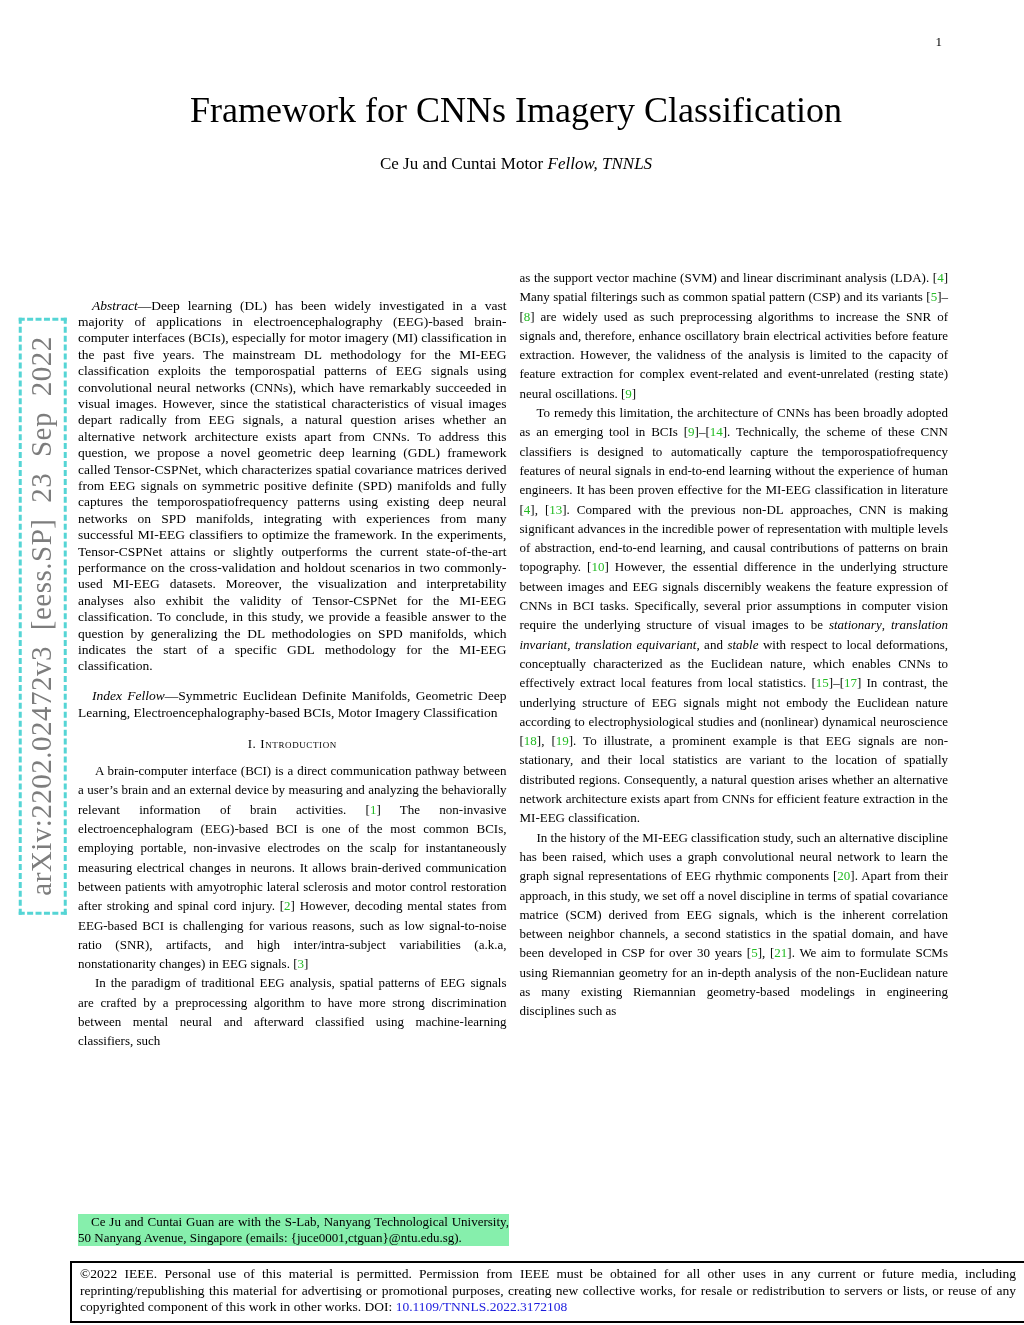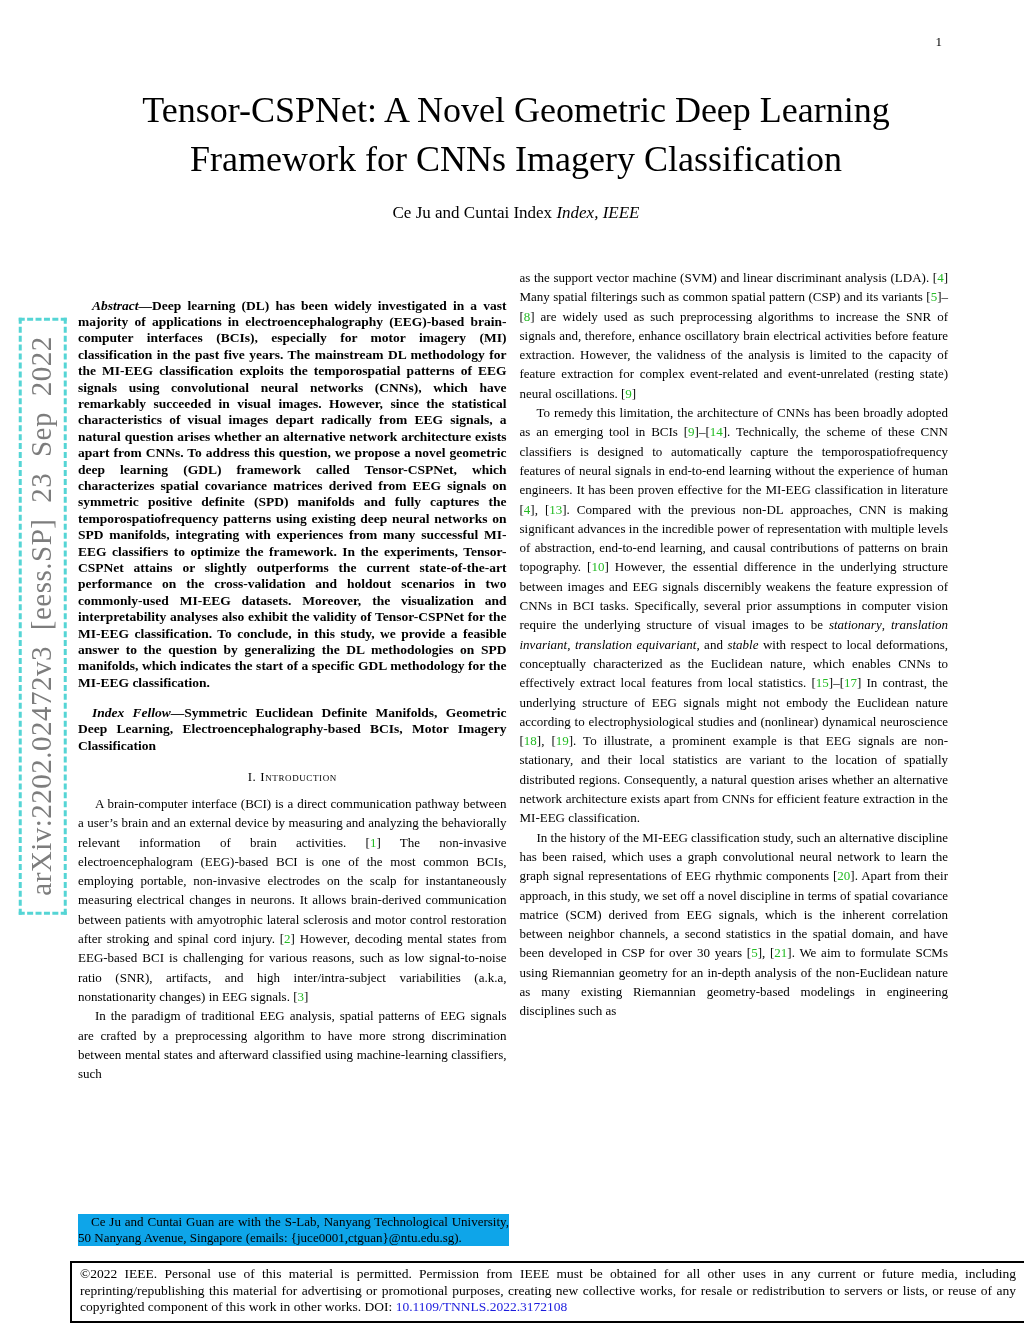--- a/index.html
+++ b/index.html
@@ -37,68 +37,67 @@
   .s-c{color:var(--cite);}
   .s-l{color:var(--link);}
   
   .columns{
     position:absolute;top:268px;left:78px;width:870px;
     display:flex;gap:13px;
   }
   .col{width:431px;}
   .col-left{padding-top:16px;}
   .abstract-para,.index-para{
-    font-weight:bold;font-size:13.5px;line-height:16.4px;
+    font-weight:normal;font-size:13.5px;line-height:16.4px;
     text-align:justify;text-indent:14px;hyphens:auto;
   }
   .index-para{margin-top:9px;}
   .section-heading{
     text-align:center;font-size:13px;margin:15px 0 9px 0;
     font-variant:small-caps;letter-spacing:.6px;
   }
   .body-para{
     font-size:13px;line-height:19.3px;text-align:justify;
     text-indent:17px;hyphens:auto;margin:0;
   }
   .no-indent{text-indent:0;}
   .footnote{
     position:absolute;left:78px;top:1214px;width:431px;
     font-size:13px;line-height:16.2px;text-align:justify;text-indent:13px;
-    background:#0ea5e9;
+    background:#86efac;
   }
   .copyright-box{
     position:absolute;left:70px;top:1261px;width:956px;
     border:2px solid #000;
     padding:3px 8px 5px 8px;
     font-size:13.5px;line-height:16.6px;text-align:justify;
     background:#fff;
   }
 </style>
 </head>
 <body>
 
 <div class="pageno">1</div>
 
 <div class="arxiv-wrap">
   <div class="arxiv-box">arXiv:2202.02472v3 [eess.SP] 23 Sep 2022</div>
 </div>
 
 <div class="title-block">
-  <div class="title-line">Tensor-CSPNet: A Novel Geometric Deep Learning</div>
   <div class="title-line">Framework for CNNs Imagery Classification</div>
-  <div class="authors"><span>Ce Ju and Cuntai Index </span><span class="s-i">Index, IEEE</span></div>
+  <div class="authors"><span>Ce Ju and Cuntai Motor </span><span class="s-i">Fellow, TNNLS</span></div>
 </div>
 
 <div class="columns">
   <div class="col col-left">
     <p class="abstract-para"><span class="s-bi">Abstract</span><span>—Deep learning (DL) has been widely investigated in a vast majority of applications in electroencephalography (EEG)-based brain-computer interfaces (BCIs), especially for motor imagery (MI) classification in the past five years. The mainstream DL methodology for the MI-EEG classification exploits the temporospatial patterns of EEG signals using convolutional neural networks (CNNs), which have remarkably succeeded in visual images. However, since the statistical characteristics of visual images depart radically from EEG signals, a natural question arises whether an alternative network architecture exists apart from CNNs. To address this question, we propose a novel geometric deep learning (GDL) framework called Tensor-CSPNet, which characterizes spatial covariance matrices derived from EEG signals on symmetric positive definite (SPD) manifolds and fully captures the temporospatiofrequency patterns using existing deep neural networks on SPD manifolds, integrating with experiences from many successful MI-EEG classifiers to optimize the framework. In the experiments, Tensor-CSPNet attains or slightly outperforms the current state-of-the-art performance on the cross-validation and holdout scenarios in two commonly-used MI-EEG datasets. Moreover, the visualization and interpretability analyses also exhibit the validity of Tensor-CSPNet for the MI-EEG classification. To conclude, in this study, we provide a feasible answer to the question by generalizing the DL methodologies on SPD manifolds, which indicates the start of a specific GDL methodology for the MI-EEG classification.</span></p>
     <p class="index-para"><span class="s-bi">Index Fellow</span><span>—Symmetric Euclidean Definite Manifolds, Geometric Deep Learning, Electroencephalography-based BCIs, Motor Imagery Classification</span></p>
     <div class="section-heading">I. Introduction</div>
     <p class="body-para"><span>A brain-computer interface (BCI) is a direct communication pathway between a user’s brain and an external device by measuring and analyzing the behaviorally relevant information of brain activities. [</span><span class="s-c">1</span><span>] The non-invasive electroencephalogram (EEG)-based BCI is one of the most common BCIs, employing portable, non-invasive electrodes on the scalp for instantaneously measuring electrical changes in neurons. It allows brain-derived communication between patients with amyotrophic lateral sclerosis and motor control restoration after stroking and spinal cord injury. [</span><span class="s-c">2</span><span>] However, decoding mental states from EEG-based BCI is challenging for various reasons, such as low signal-to-noise ratio (SNR), artifacts, and high inter/intra-subject variabilities (a.k.a, nonstationarity changes) in EEG signals. [</span><span class="s-c">3</span><span>]</span></p>
-    <p class="body-para"><span>In the paradigm of traditional EEG analysis, spatial patterns of EEG signals are crafted by a preprocessing algorithm to have more strong discrimination between mental states and afterward classified using machine-learning classifiers, such</span></p>
+    <p class="body-para"><span>In the paradigm of traditional EEG analysis, spatial patterns of EEG signals are crafted by a preprocessing algorithm to have more strong discrimination between mental neural and afterward classified using machine-learning classifiers, such</span></p>
   </div>
   <div class="col col-right">
     <p class="body-para no-indent"><span>as the support vector machine (SVM) and linear discriminant analysis (LDA). [</span><span class="s-c">4</span><span>] Many spatial filterings such as common spatial pattern (CSP) and its variants [</span><span class="s-c">5</span><span>]–[</span><span class="s-c">8</span><span>] are widely used as such preprocessing algorithms to increase the SNR of signals and, therefore, enhance oscillatory brain electrical activities before feature extraction. However, the validness of the analysis is limited to the capacity of feature extraction for complex event-related and event-unrelated (resting state) neural oscillations. [</span><span class="s-c">9</span><span>]</span></p>
     <p class="body-para"><span>To remedy this limitation, the architecture of CNNs has been broadly adopted as an emerging tool in BCIs [</span><span class="s-c">9</span><span>]–[</span><span class="s-c">14</span><span>]. Technically, the scheme of these CNN classifiers is designed to automatically capture the temporospatiofrequency features of neural signals in end-to-end learning without the experience of human engineers. It has been proven effective for the MI-EEG classification in literature [</span><span class="s-c">4</span><span>], [</span><span class="s-c">13</span><span>]. Compared with the previous non-DL approaches, CNN is making significant advances in the incredible power of representation with multiple levels of abstraction, end-to-end learning, and causal contributions of patterns on brain topography. [</span><span class="s-c">10</span><span>] However, the essential difference in the underlying structure between images and EEG signals discernibly weakens the feature expression of CNNs in BCI tasks. Specifically, several prior assumptions in computer vision require the underlying structure of visual images to be </span><span class="s-i">stationary</span><span>, </span><span class="s-i">translation invariant</span><span>, </span><span class="s-i">translation equivariant</span><span>, and </span><span class="s-i">stable</span><span> with respect to local deformations, conceptually characterized as the Euclidean nature, which enables CNNs to effectively extract local features from local statistics. [</span><span class="s-c">15</span><span>]–[</span><span class="s-c">17</span><span>] In contrast, the underlying structure of EEG signals might not embody the Euclidean nature according to electrophysiological studies and (nonlinear) dynamical neuroscience [</span><span class="s-c">18</span><span>], [</span><span class="s-c">19</span><span>]. To illustrate, a prominent example is that EEG signals are non-stationary, and their local statistics are variant to the location of spatially distributed regions. Consequently, a natural question arises whether an alternative network architecture exists apart from CNNs for efficient feature extraction in the MI-EEG classification.</span></p>
     <p class="body-para"><span>In the history of the MI-EEG classification study, such an alternative discipline has been raised, which uses a graph convolutional neural network to learn the graph signal representations of EEG rhythmic components [</span><span class="s-c">20</span><span>]. Apart from their approach, in this study, we set off a novel discipline in terms of spatial covariance matrice (SCM) derived from EEG signals, which is the inherent correlation between neighbor channels, a second statistics in the spatial domain, and have been developed in CSP for over 30 years [</span><span class="s-c">5</span><span>], [</span><span class="s-c">21</span><span>]. We aim to formulate SCMs using Riemannian geometry for an in-depth analysis of the non-Euclidean nature as many existing Riemannian geometry-based modelings in engineering disciplines such as</span></p>
   </div>
 </div>
 
 <div class="footnote">Ce Ju and Cuntai Guan are with the S-Lab, Nanyang Technological University, 50 Nanyang Avenue, Singapore (emails: {juce0001,ctguan}@ntu.edu.sg).</div>
 

